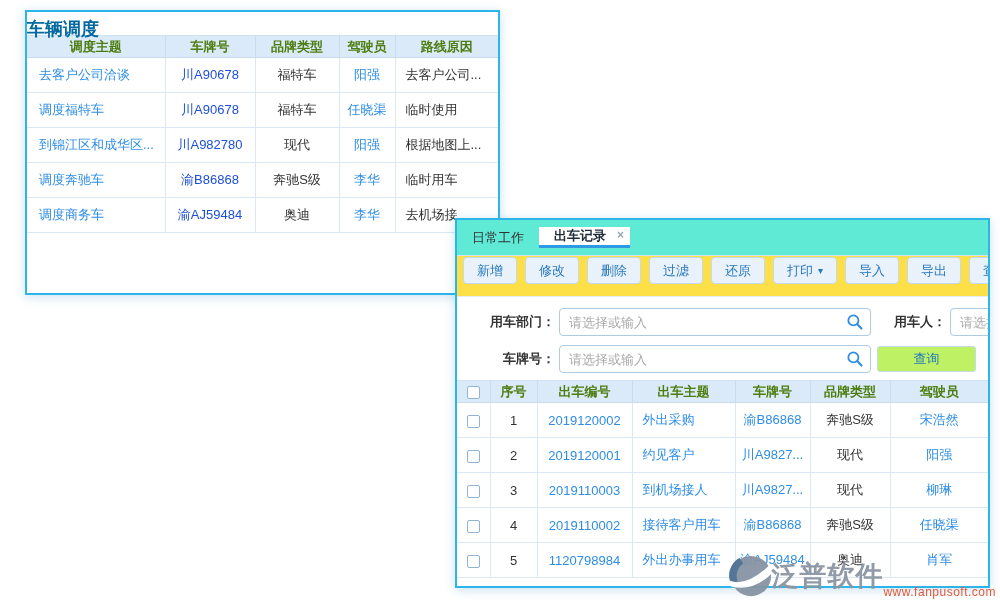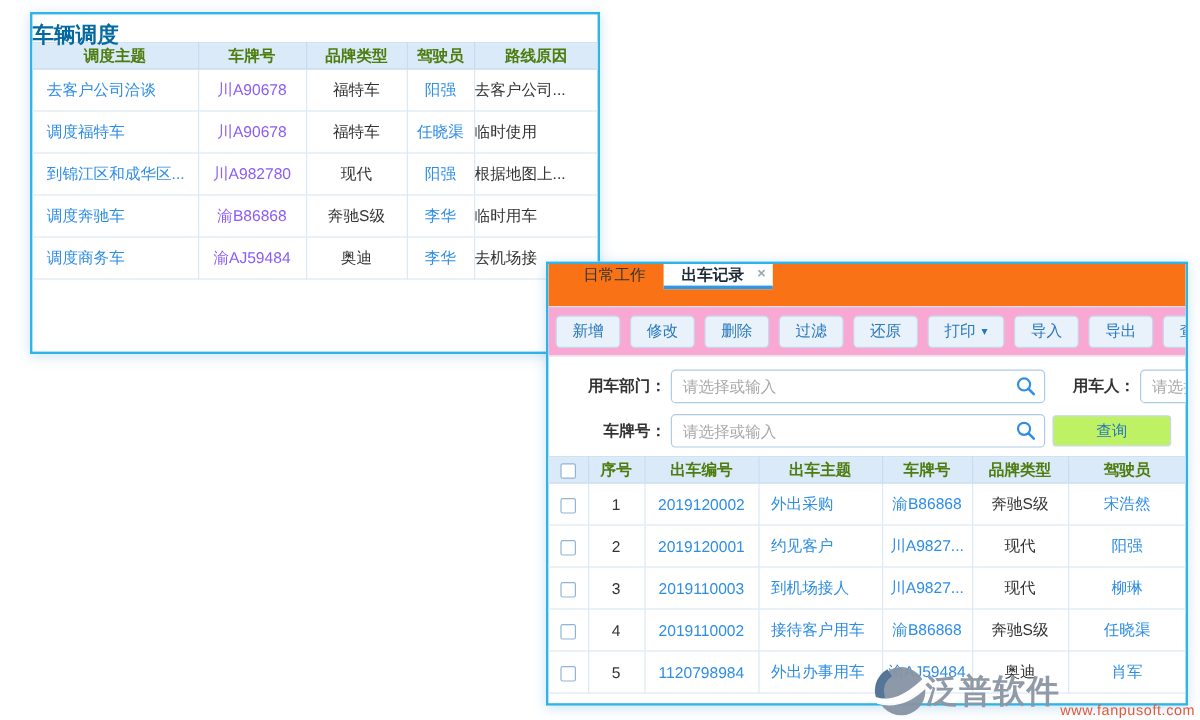--- a/index.html
+++ b/index.html
@@ -16,38 +16,38 @@
   .panel-dispatch h1 { height:23px; line-height:35px; text-align:left;
                        font-size:18px; font-weight:bold; color:#0369a1; }
   table.grid { width:100%; border-collapse:collapse; table-layout:fixed; }
   table.grid th { background:#dbeaf8; color:#4d7c0f; font-weight:bold; font-size:13px;
                   height:22px; border:1px solid #c9dcee; border-top:1px solid #cfe2f2; }
   table.grid td { height:35px; font-size:13px; text-align:center; color:#333;
                   border:1px solid #dce8f3; white-space:nowrap; overflow:hidden; }
   table.grid tr > *:first-child { border-left:none; }
   table.grid tr > *:last-child  { border-right:none; }
   .dispatch td:nth-child(1){ text-align:left; padding-left:12px; color:#2e8de4; }
-  .dispatch td:nth-child(2){ color:#8b5cf6;margin-top:21px; }
+  .dispatch td:nth-child(2){ color:#1d4ed8;margin-top:21px; }
   .dispatch td:nth-child(4){ color:#2e8de4; }
-  .dispatch td:nth-child(5){ text-align:left; }
+  .dispatch td:nth-child(5){ text-align:left; padding-left:10px; }
 
   
   .panel-record { left:455px; top:218px; width:535px; height:370px; z-index:2; }
 
-  .tabbar { height:36px; background:#f97316; border-bottom:1px solid #d5e1ec;
-            display:flex; align-items:flex-start; padding-left:14px; }
+  .tabbar { height:36px; background:#5eead4; border-bottom:1px solid #d5e1ec;
+            display:flex; align-items:center; padding-left:0; }
   .tab { position:relative; padding:0 15px; font-size:13px; color:#333;
          display:flex; align-items:center; cursor:default; }
   .tab.active { background:#fff; font-weight:bold; color:#1e2b39;
                 border-bottom:3px solid #2f9ae3; padding-right:24px; }
   .tab-close { position:absolute; top:2px; right:6px; font-size:12px;
                color:#98a6b4; line-height:12px; }
 
-  .toolbar { height:41px; background:#f9a8d4; border-bottom:1px solid #e6eef5;
-             display:flex; align-items:center; gap:8px; padding:17px 6px; }
+  .toolbar { height:41px; background:#fde047; border-bottom:1px solid #e6eef5;
+             display:flex; gap:8px; padding:1px 6px; }
   .tbtn { height:27px; padding:0 13px; font-size:13px; color:#2878bd;
           background:#e9f2fa; border:1px solid #c6d9ec; border-radius:4px;
           display:flex; align-items:center; gap:5px; white-space:nowrap; }
   .tbtn .caret { font-size:10px; color:#2878bd; }
 
   .filters { padding:5px 12px 6px; }
   .frow { display:flex; align-items:center; margin-top:5px; height:30px; padding-left:6px; }
   .frow + .frow { margin-top:7px; }
   .flabel { width:80px; text-align:right; font-size:13px; font-weight:bold; color:#333;
             flex:none; }

